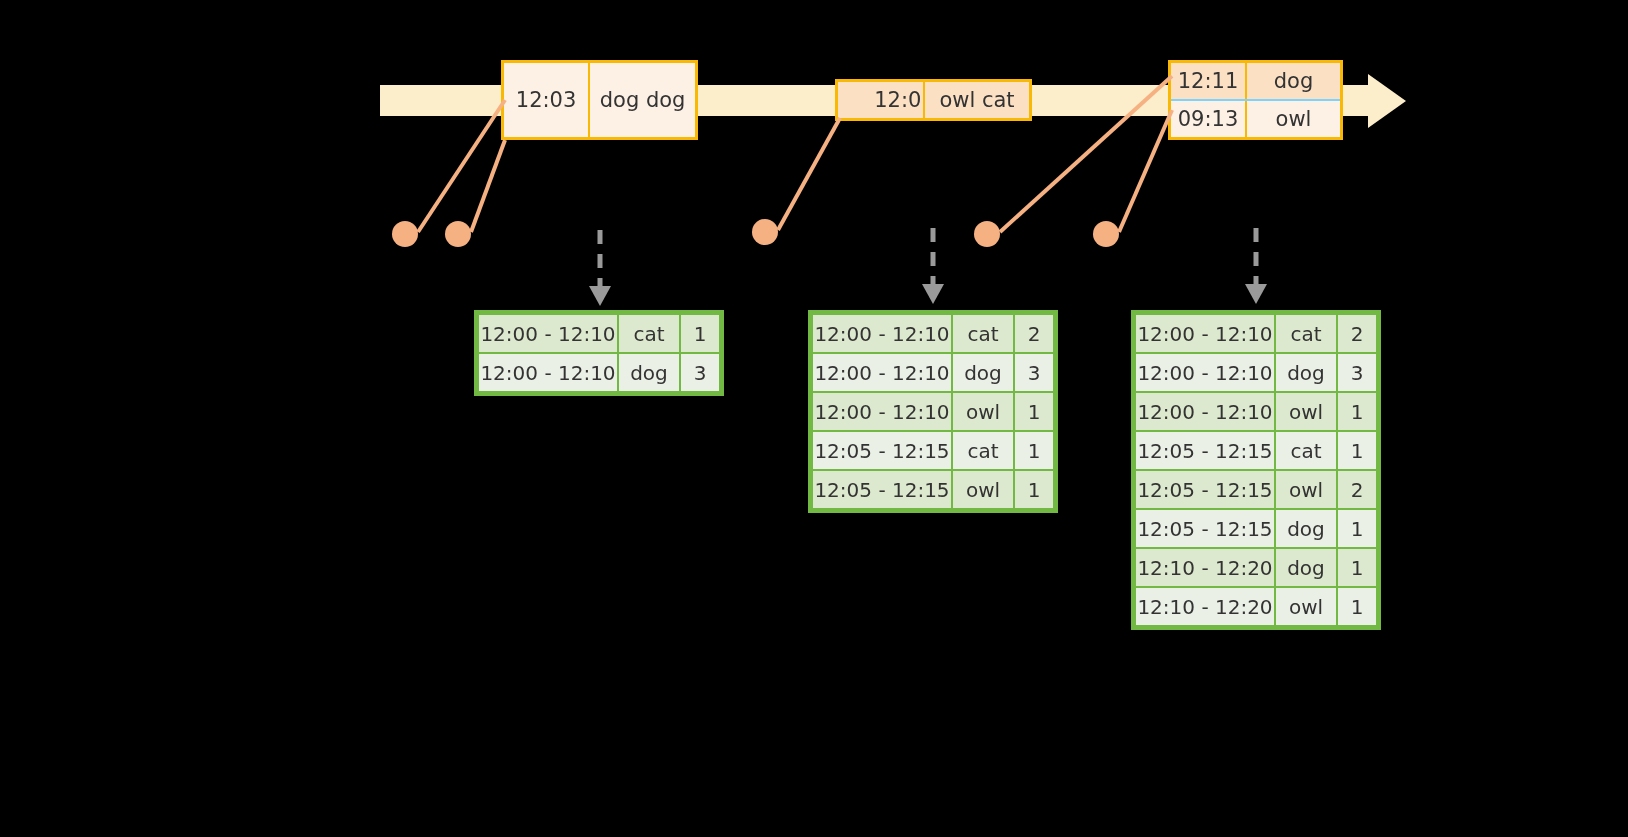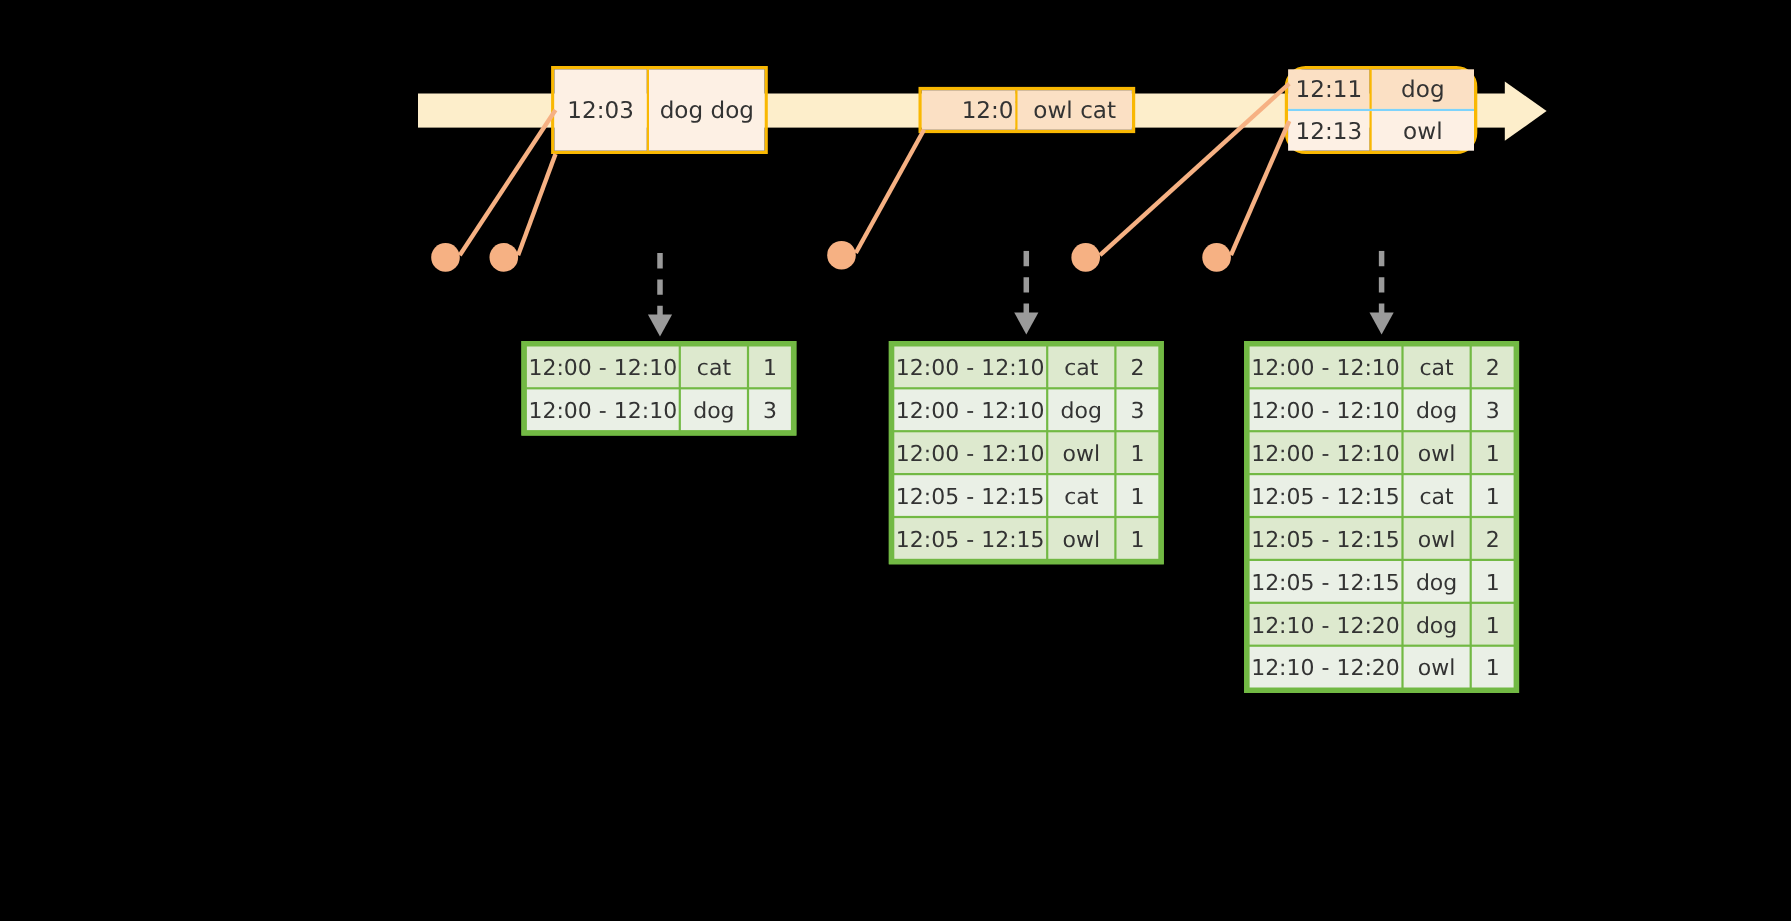--- a/index.html
+++ b/index.html
@@ -24,21 +24,21 @@
   .ev-text{display:flex;align-items:center;justify-content:center;
            font-size:21px;color:#333;box-sizing:border-box;
            border-left:2px solid #f9b803;}
   .shade-a .ev-time,.shade-a .ev-text{background:#fbe0c4;}
   .shade-b .ev-time,.shade-b .ev-text{background:#fdf0e4;}
 
   #ev0{left:501px;top:60px;width:197px;height:80px;}
   #ev0 .ev-time{width:85px;}  #ev0 .ev-text{width:108px;}
   #ev1{left:835px;top:79px;width:197px;height:42px;}
   #ev1 .ev-time{width:85px;padding-left:48px;}  #ev1 .ev-text{width:108px;text-align:center;}
-  #ev2{left:1168px;top:60px;width:175px;height:80px;border-radius:19px;}
+  #ev2{left:1168px;top:60px;width:175px;height:80px;}
   #ev2 .ev-time{width:74px;}  #ev2 .ev-text{width:95px;}
 
   
   .conn{position:absolute;left:0;top:0;width:1628px;height:837px;
         pointer-events:none;overflow:visible;}
   .dot{position:absolute;width:26px;height:26px;border-radius:50%;
        background:#f6b183;}
 
   
   .darr{position:absolute;width:30px;height:80px;}
@@ -80,21 +80,21 @@
       <div class="ev-text">owl cat</div>
     </div>
   </div>
 
   <div class="ev" id="ev2">
     <div class="ev-row shade-a">
       <div class="ev-time">12:11</div>
       <div class="ev-text">dog</div>
     </div>
     <div class="ev-row shade-b">
-      <div class="ev-time">12:13</div>
+      <div class="ev-time">09:13</div>
       <div class="ev-text">owl</div>
     </div>
   </div>
 
   <svg class="conn">
     <line x1="418" y1="232" x2="505" y2="100" stroke="#f6b183" stroke-width="4"></line>
     <line x1="471" y1="232" x2="505" y2="140" stroke="#f6b183" stroke-width="4"></line>
     <line x1="778" y1="230" x2="840" y2="118" stroke="#f6b183" stroke-width="4"></line>
     <line x1="1000" y1="232" x2="1172" y2="76" stroke="#f6b183" stroke-width="4"></line>
     <line x1="1119" y1="232" x2="1172" y2="110" stroke="#f6b183" stroke-width="4"></line>

